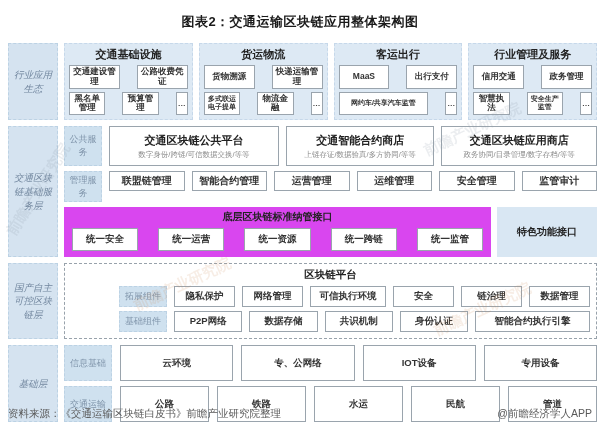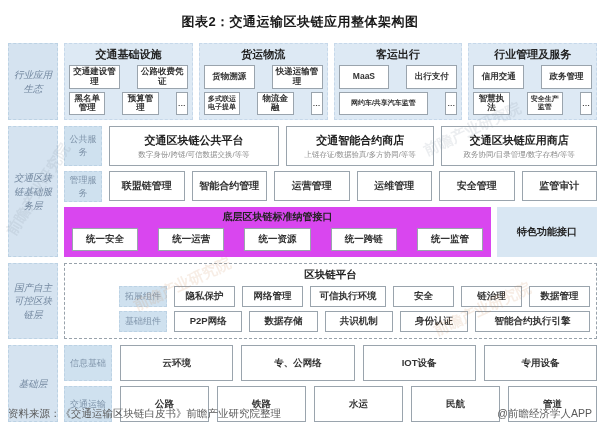--- a/index.html
+++ b/index.html
@@ -73,21 +73,21 @@
     text-align: center; padding: 5px 2px 4px;
     display: flex; flex-direction: column; justify-content: center; gap: 2px;
     height: 40px;
   }
   .platform .p-title { font-size: 11px; font-weight: bold; color: #222; }
   .platform .p-sub { font-size: 7.5px; color: #8a8a8a; }
   .mgmt-box {
     flex: 1; background: #fff; border: 1px solid #9aa4ad;
     font-size: 10px; font-weight: bold; color: #333;
     display: flex; align-items: center; justify-content: center;
-    height: 30px; text-align: center;
+    height: 20px; text-align: center;
   }
   .rowC { display: flex; gap: 6px; }
   .std-container { flex: 1; background: #d946ef; padding: 3px 8px 6px; }
   .std-title { text-align: center; font-size: 10px; font-weight: bold; color: #222; }
   .std-items { display: flex; gap: 20px; margin-top: 4px; }
   .std-box {
     flex: 1; background: #fff; border: 1px solid #9aa4ad;
     text-align: center; font-size: 9.5px; font-weight: bold; color: #333;
     padding: 4px 0;
   }

